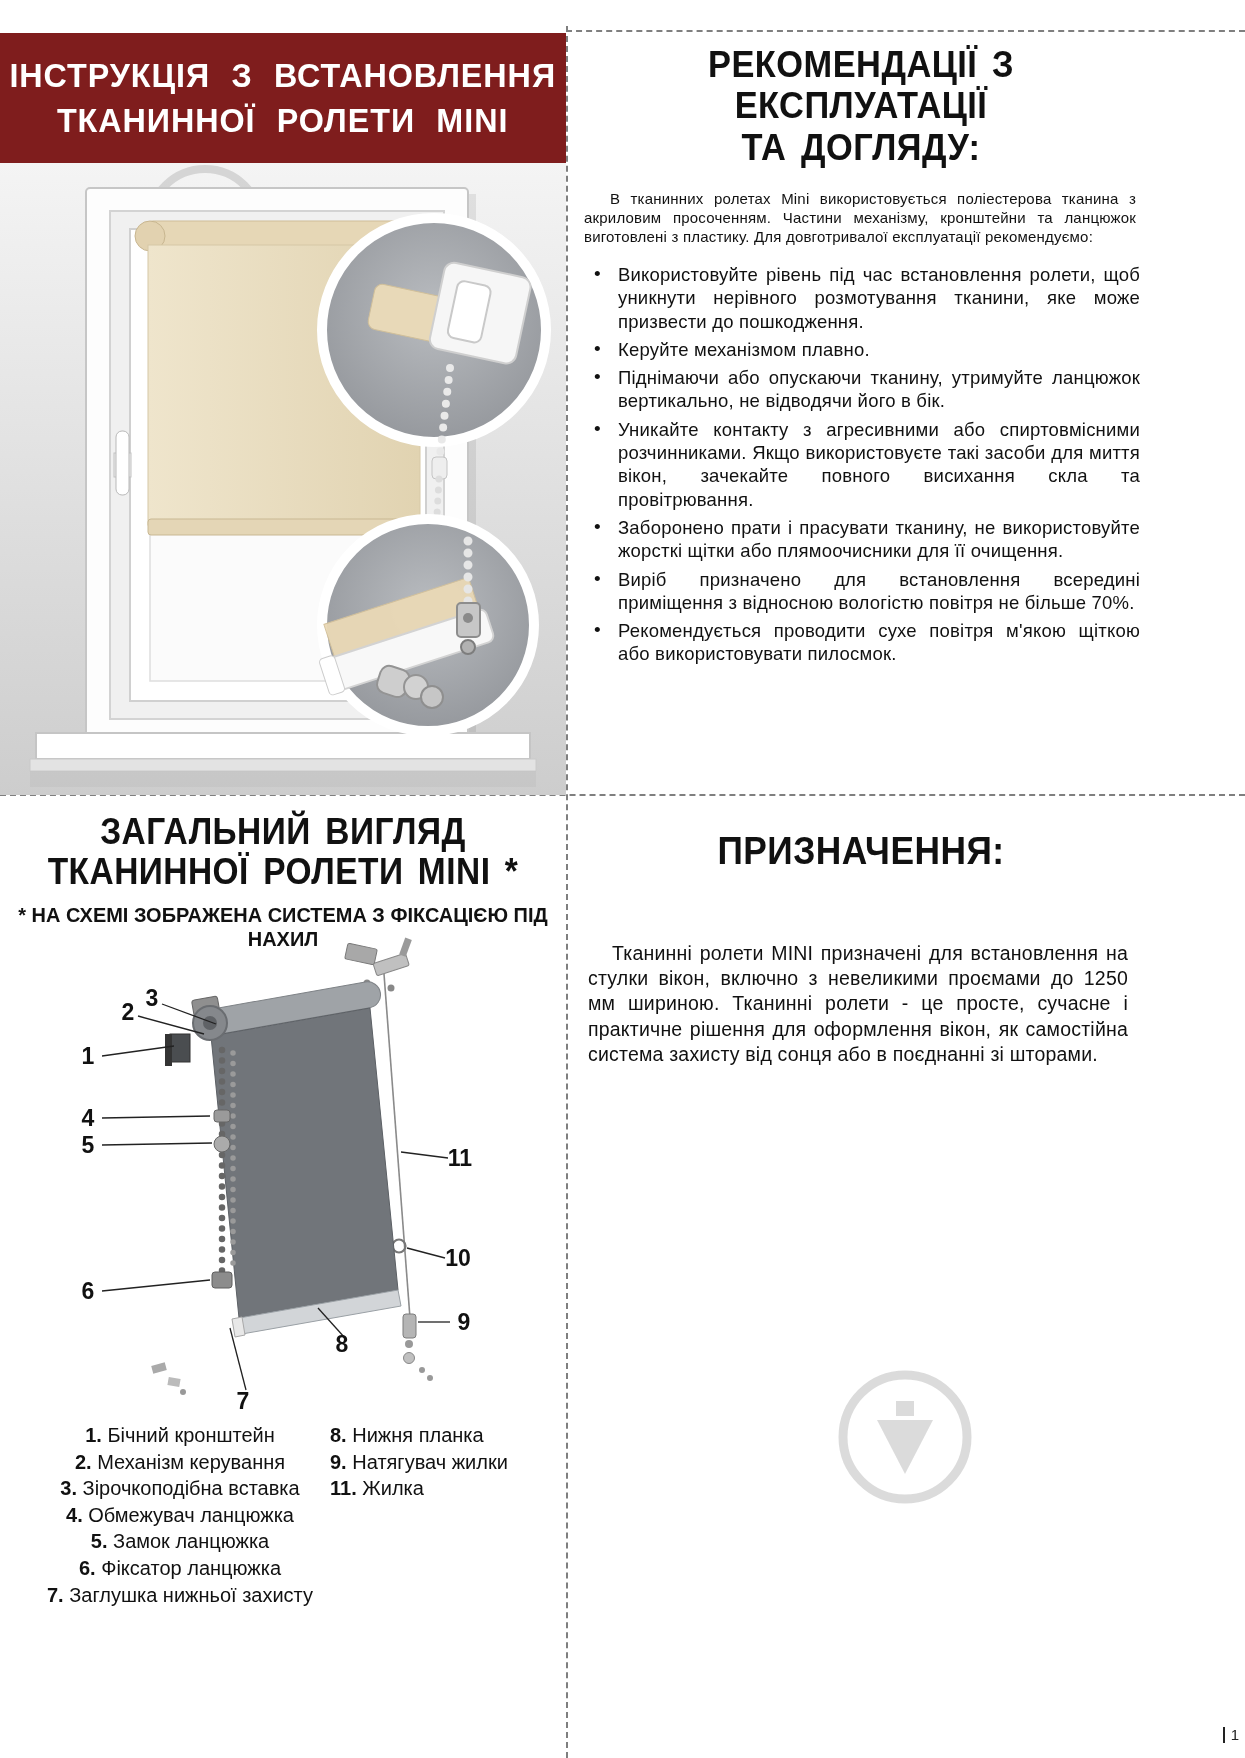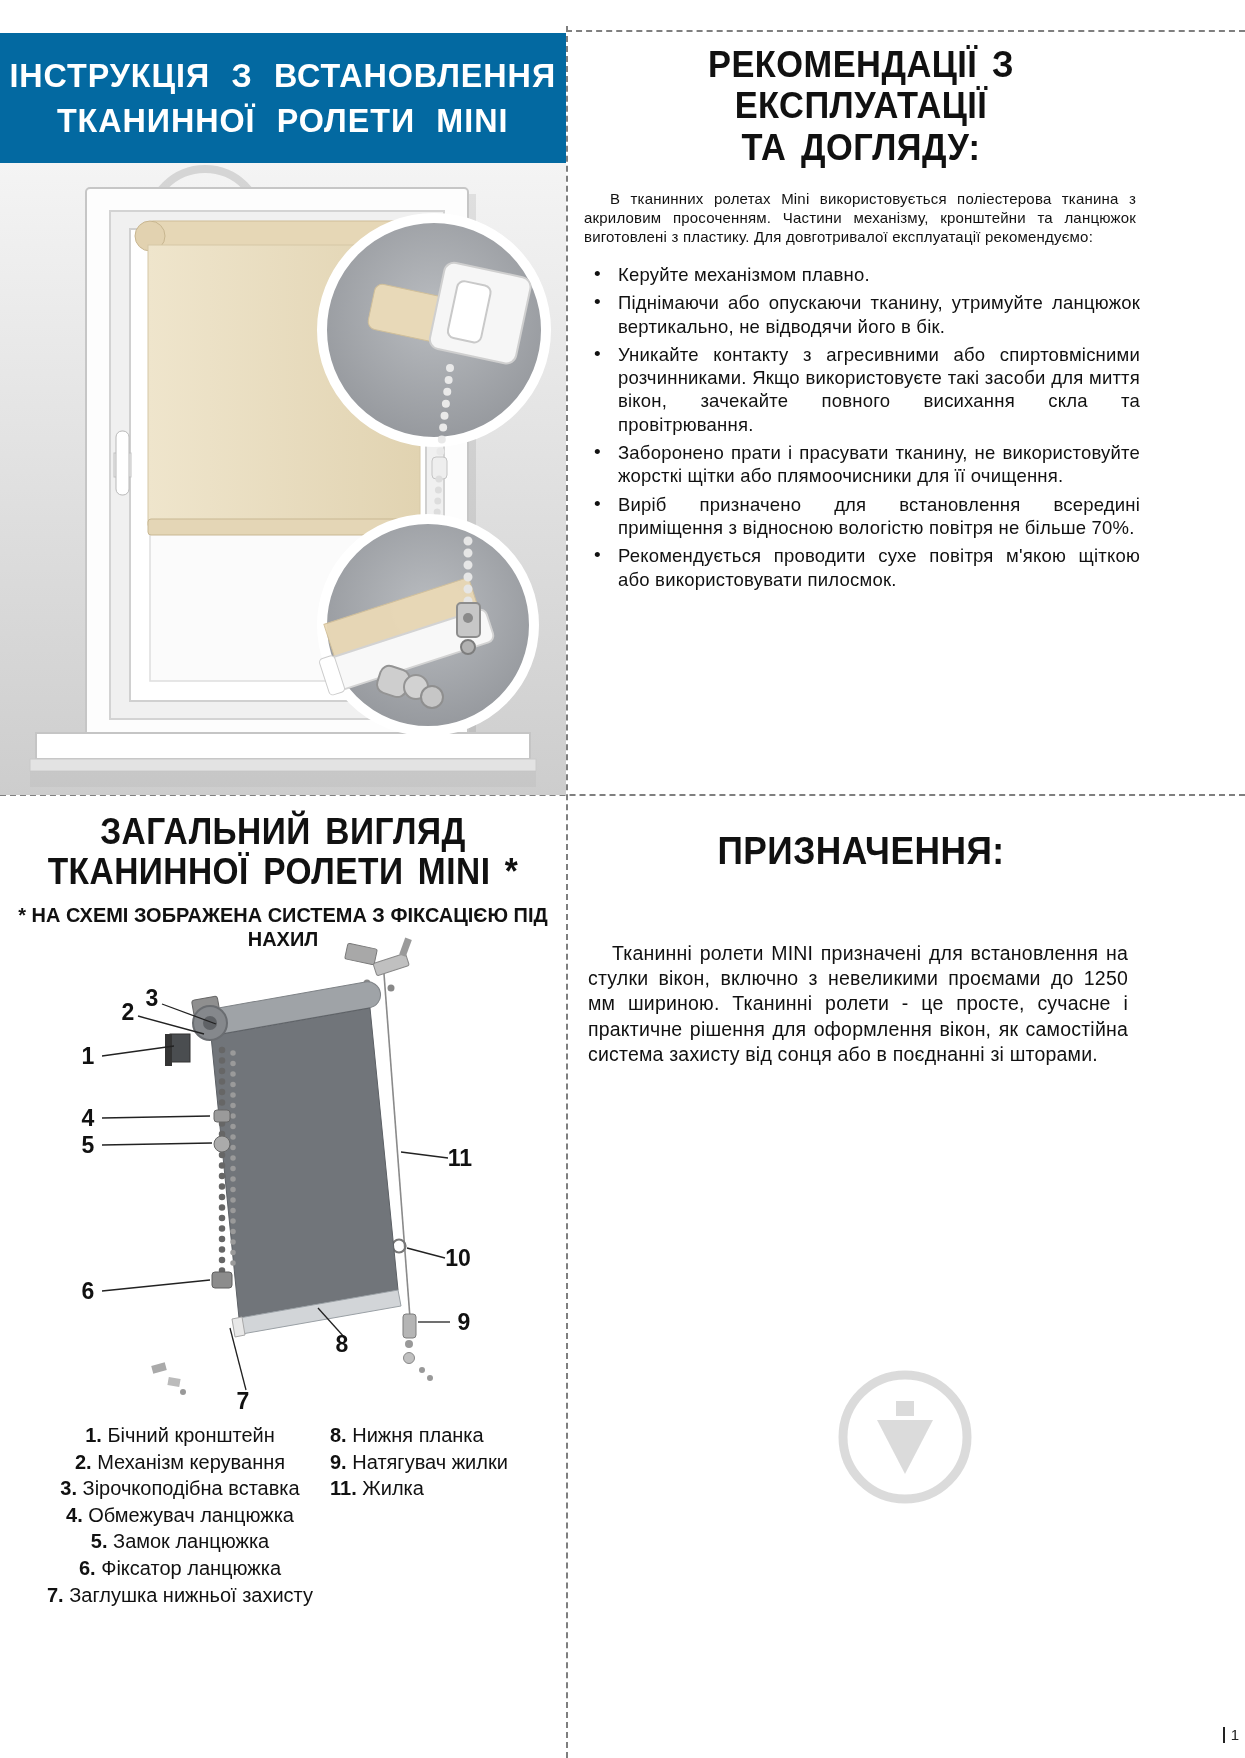--- a/index.html
+++ b/index.html
@@ -7,21 +7,21 @@
     position:relative;width:1245px;height:1758px;background:#ffffff;
     font-family:"Liberation Sans", sans-serif;color:#111;overflow:hidden;margin:0 auto;
   }
   
   .vline{position:absolute;left:566px;top:26px;height:1732px;border-left:2px dashed #7f7f7f;}
   .hline{position:absolute;top:794px;left:0;width:1245px;border-top:2px dashed #7f7f7f;}
   .topline{position:absolute;top:30px;left:566px;width:679px;border-top:2px dashed #7f7f7f;}
 
   
   .banner{
-    position:absolute;left:0;top:33px;width:566px;height:130px;background:#0369a1;
+    position:absolute;left:0;top:33px;width:566px;height:130px;background:#7f1d1d;
     display:flex;flex-direction:column;align-items:center;justify-content:center;gap:6px;
   }
   .banner .line{
     color:#fff;font-size:34px;font-weight:bold;letter-spacing:1px;word-spacing:12px;
     transform:scaleX(.95);white-space:nowrap;
   }
 
   .illus{position:absolute;left:0;top:163px;width:566px;height:632px;}
 
   
@@ -161,20 +161,21 @@
       <circle cx="416" cy="524" r="12" fill="#d2d2d2" stroke="#949494" stroke-width="2"></circle>
       <circle cx="432" cy="534" r="11" fill="#c6c6c6" stroke="#8f8f8f" stroke-width="2"></circle>
     </g>
   </svg>
 
   <div class="tr">
     <div class="h2">РЕКОМЕНДАЦІЇ З ЕКСПЛУАТАЦІЇ</div>
     <div class="h2">ТА ДОГЛЯДУ:</div>
     <p class="intro">В тканинних ролетах Mini використовується поліестерова тканина з акриловим просоченням. Частини механізму, кронштейни та ланцюжок виготовлені з пластику. Для довготривалої експлуатації рекомендуємо:</p>
     <ul class="bullets">
+      <li>Використовуйте рівень під час встановлення ролети, щоб уникнути нерівного розмотування тканини, яке може призвести до пошкодження.</li>
       <li>Керуйте механізмом плавно.</li>
       <li>Піднімаючи або опускаючи тканину, утримуйте ланцюжок вертикально, не відводячи його в бік.</li>
       <li>Уникайте контакту з агресивними або спиртовмісними розчинниками. Якщо використовуєте такі засоби для миття вікон, зачекайте повного висихання скла та провітрювання.</li>
       <li>Заборонено прати і прасувати тканину, не використовуйте жорсткі щітки або плямоочисники для її очищення.</li>
       <li>Виріб призначено для встановлення всередині приміщення з відносною вологістю повітря не більше 70%.</li>
       <li>Рекомендується проводити сухе повітря м'якою щіткою або використовувати пилосмок.</li>
     </ul>
   </div>
 
   <div class="bl-head">

